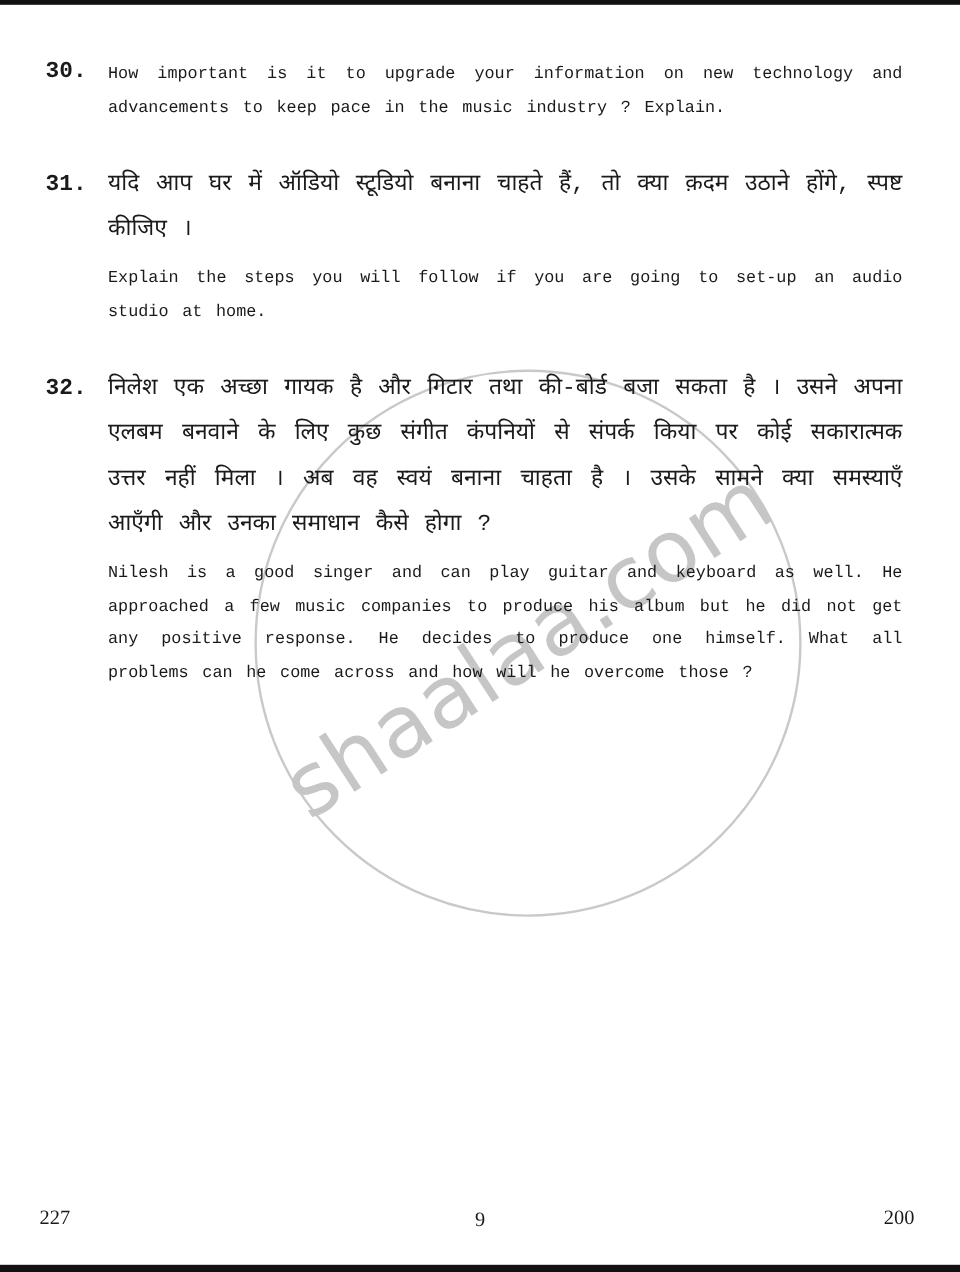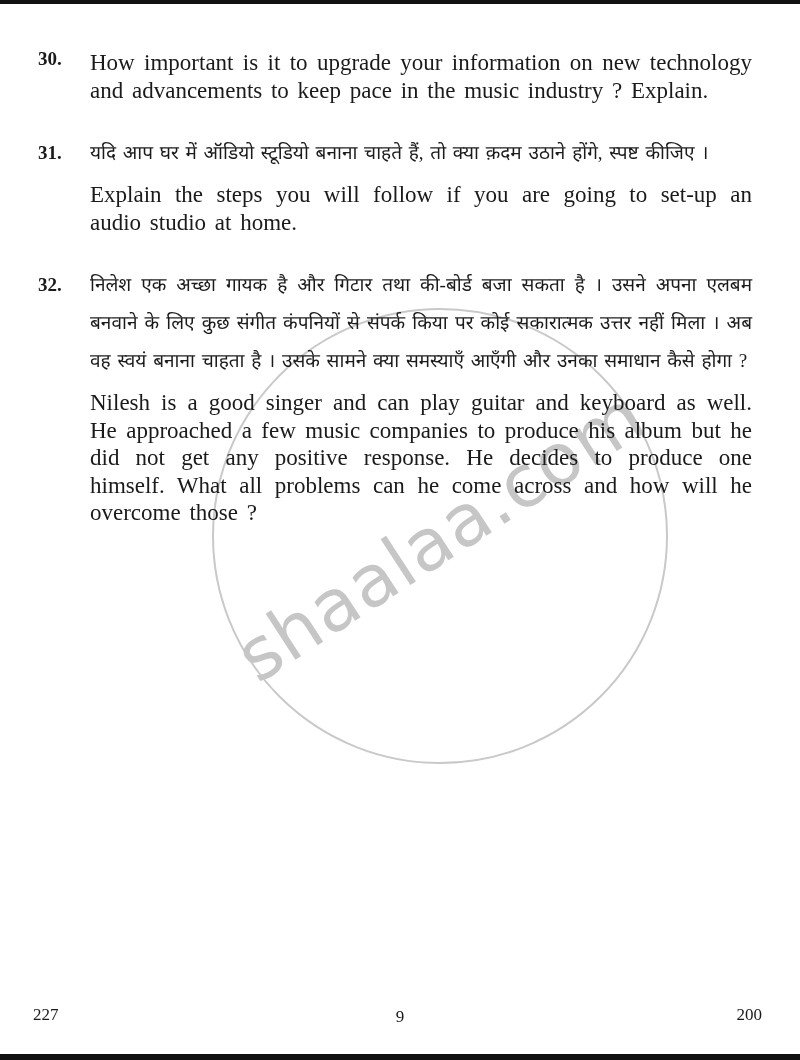--- a/index.html
+++ b/index.html
@@ -53,20 +53,21 @@
     color: #c6c6c6;
     font-family: "DejaVu Sans", sans-serif;
     letter-spacing: 1px;
     white-space: nowrap;
   }
   
   .content {
     position: relative;
     z-index: 1;
     padding: 40px 48px 0 38px;
+    font-family: Liberation Mono, monospace;
   }
   .question {
     display: flex;
     margin-bottom: 30px;
   }
   .q-number {
     flex: 0 0 52px;
     font-weight: bold;
     font-size: 19px;
     line-height: 38px;
@@ -75,21 +76,21 @@
     flex: 1;
   }
   .q-hindi {
     font-size: 19px;
     line-height: 38px;
     text-align: justify;
     word-spacing: 2px;
   }
   .q-english {
     margin-top: 9px;
-    font-size: 23px;
+    font-size: 14px;
     line-height: 27.5px;
     text-align: justify;
     word-spacing: 3px;
   }
   
   .footer-numbers {
     position: absolute;
     z-index: 2;
     left: 0;
     top: 1005px;

